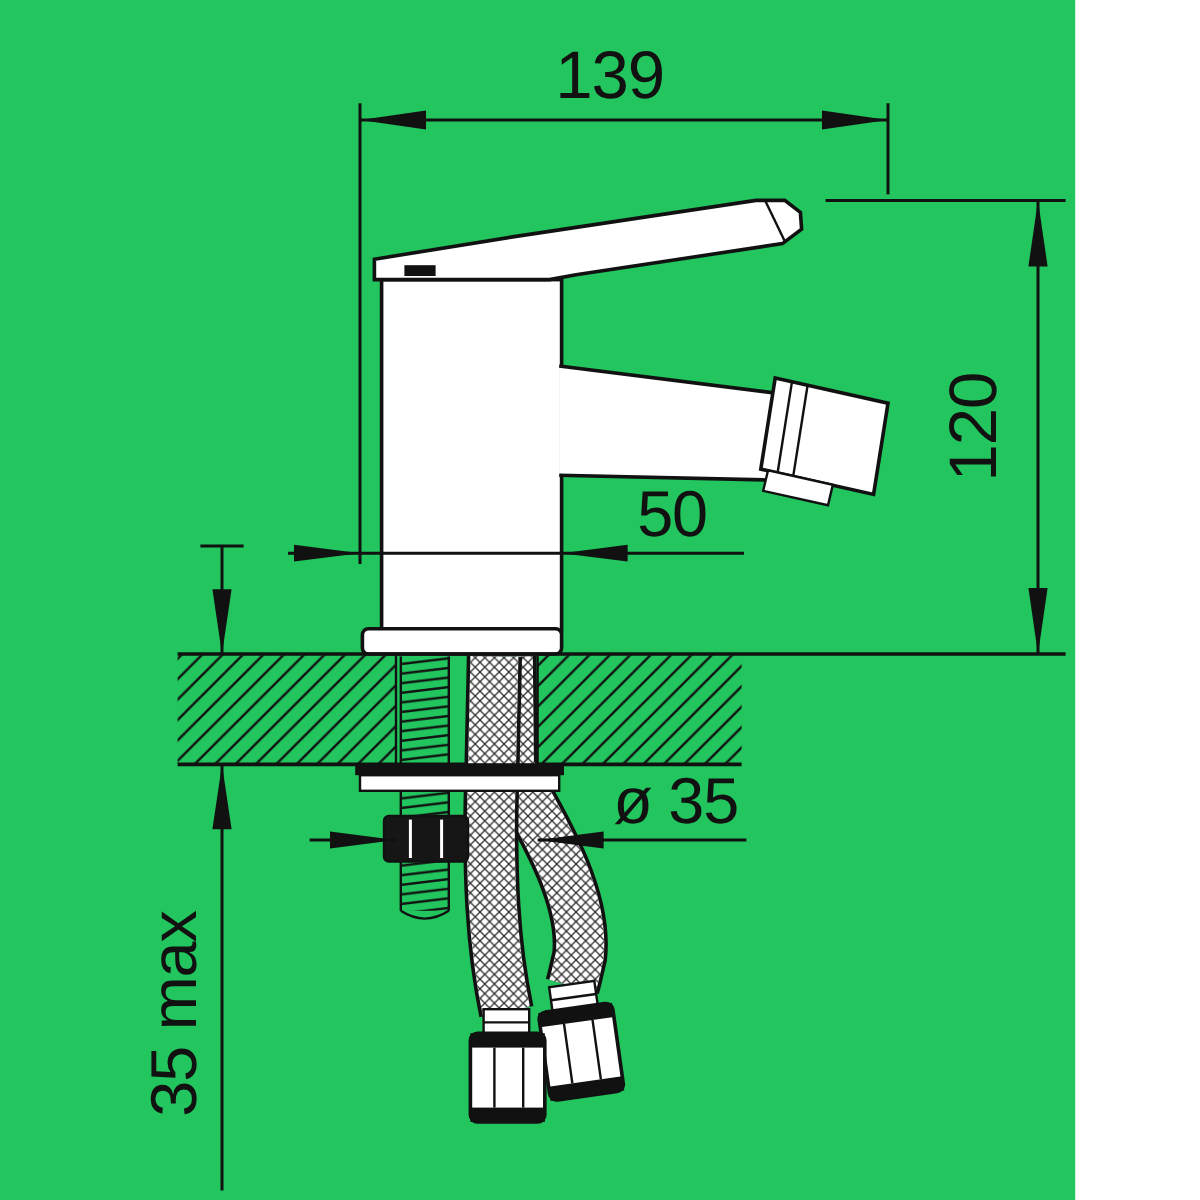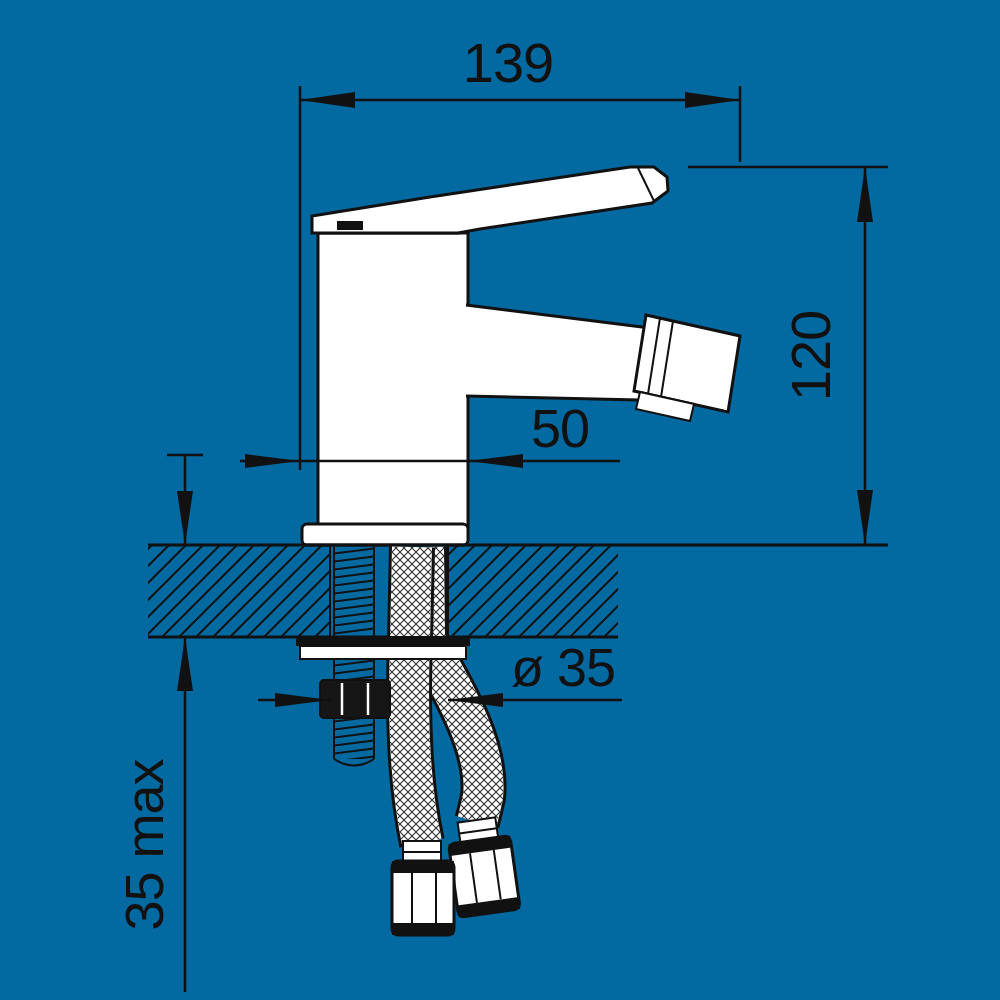--- a/index.html
+++ b/index.html
@@ -1,16 +1,16 @@
 <!DOCTYPE html>
 <html><head>
 <meta charset="utf-8">
 <style>
   html,body{margin:0;padding:0;background:#fff;}
-  .page{width:1000px;height:1000px;position:relative;background:#0369a1;overflow:hidden;}
+  .page{width:896px;height:1000px;position:relative;background:#22c55e;overflow:hidden;}
   svg{display:block;}
   .dim-text{
     font-family:"Liberation Sans","DejaVu Sans",sans-serif;
     font-size:56px;
     fill:#111;
     letter-spacing:-1px;
   }
   .dim-text.small{font-size:54px;}
   .outline{stroke:#111;stroke-width:3;fill:none;}
   .outline-thin{stroke:#111;stroke-width:2;fill:none;}

